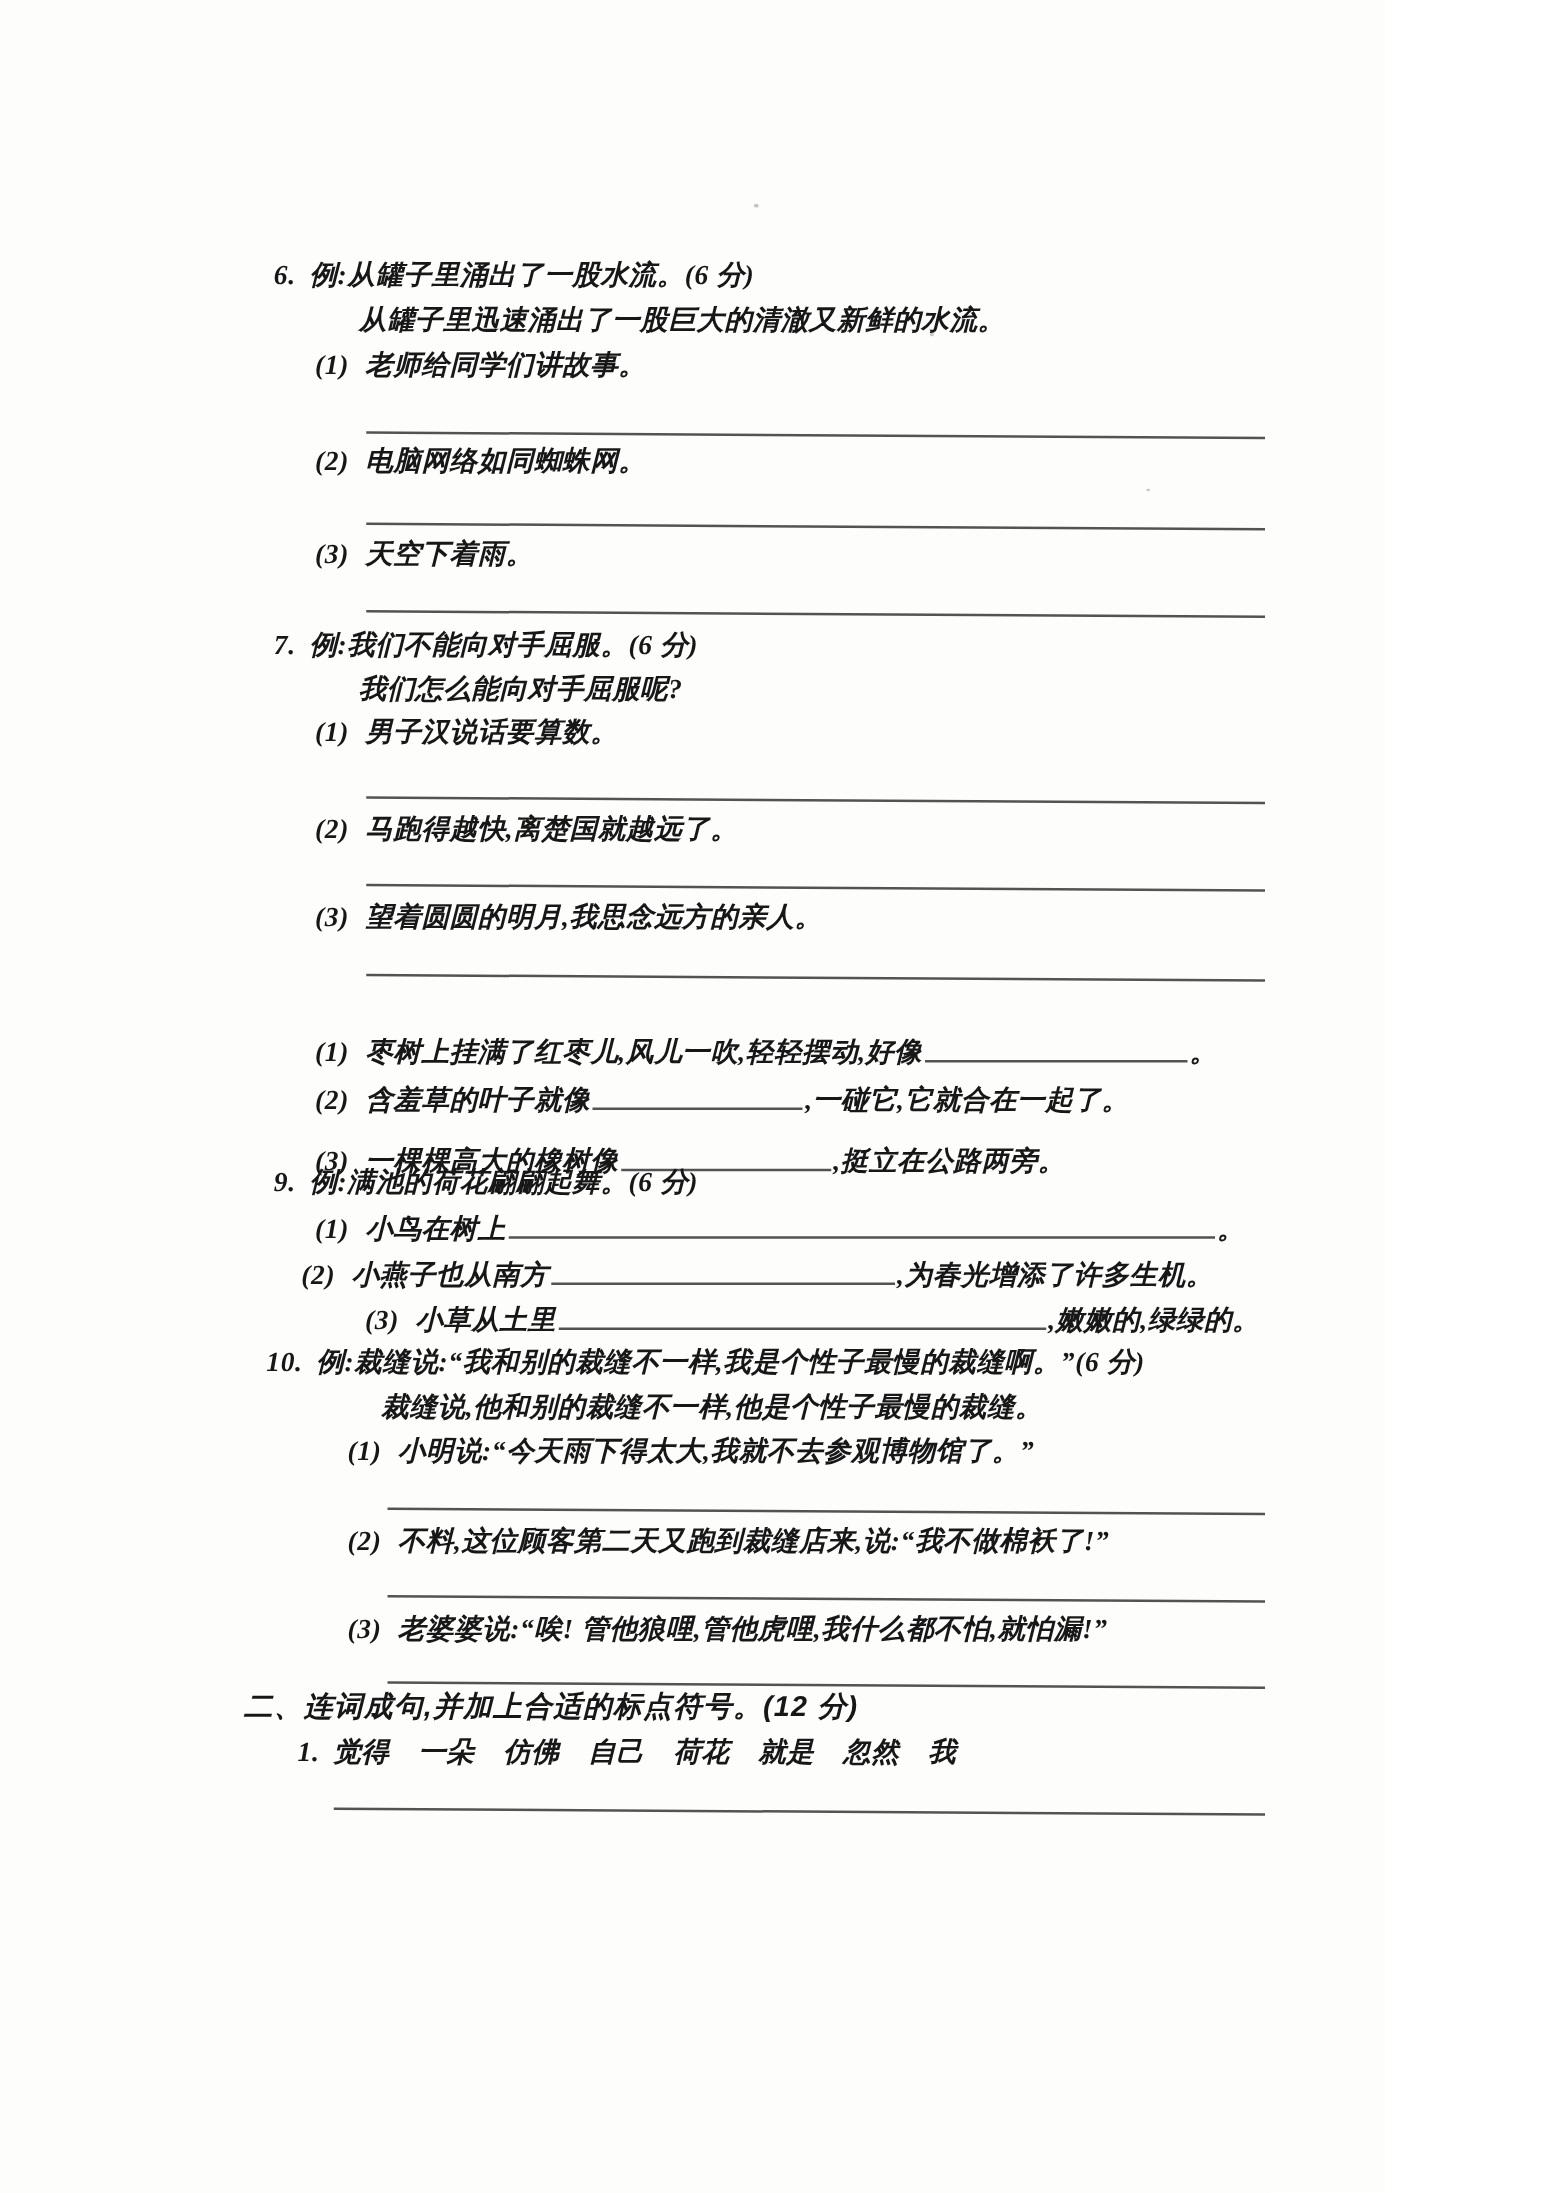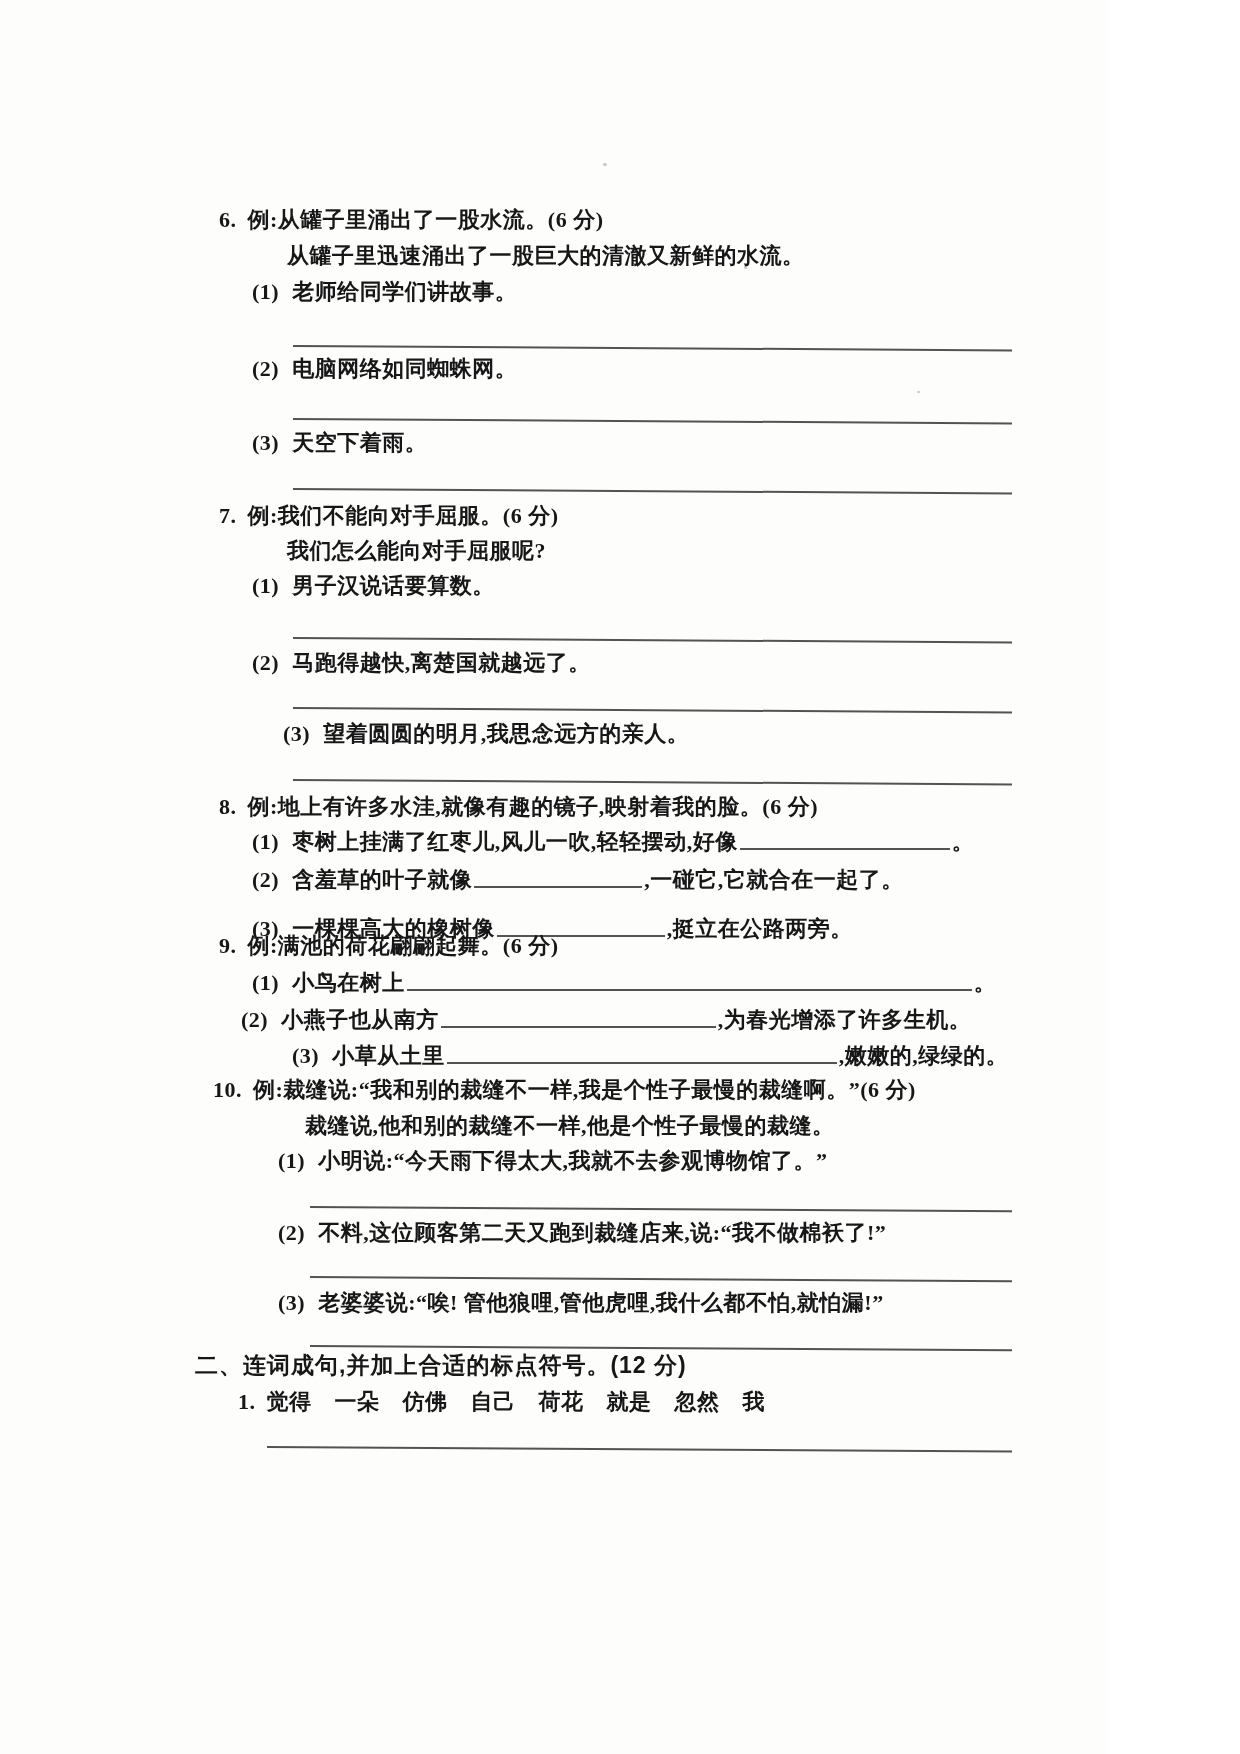--- a/index.html
+++ b/index.html
@@ -4,20 +4,21 @@
 <style>
   html,body{margin:0;padding:0;background:#ffffff;}
   .page{
     position:relative;
     width:1108px;
     height:1754px;
     background:#fdfdfc;
     font-family:"Liberation Serif","DejaVu Serif",serif;
     color:#171717;
     overflow:hidden;
+    font-style:italic;
   }
   .row{
     position:absolute;
     white-space:nowrap;
     font-size:22px;
     line-height:1.2;
     font-weight:600;
     letter-spacing:0.5px;
   }
   .qnum{margin-right:11px;}
@@ -81,28 +82,25 @@
     <span>我们怎么能向对手屈服呢?</span>
   </div>
   <div class="row" style="left:252px;top:573px;">
     <span class="ilabel">(1)</span><span>男子汉说话要算数。</span>
   </div>
   <div class="answer-line" style="left:293px;top:637px;width:719px;"></div>
   <div class="row" style="left:252px;top:650px;text-align:center;">
     <span class="ilabel">(2)</span><span>马跑得越快,离楚国就越远了。</span>
   </div>
   <div class="answer-line" style="left:293px;top:707px;width:719px;"></div>
-  <div class="row" style="left:252px;top:721px;margin-left:31px;">
+  <div class="row" style="left:252px;top:721px;">
     <span class="ilabel">(3)</span><span>望着圆圆的明月,我思念远方的亲人。</span>
   </div>
   <div class="answer-line" style="left:293px;top:779px;width:719px;"></div>
 
-  <div class="row" style="left:219px;top:794px;">
-    <span class="qnum">8.</span><span>例:地上有许多水洼,就像有趣的镜子,映射着我的脸。(6 分)</span>
-  </div>
   <div class="row" style="left:252px;top:829px;">
     <span class="ilabel">(1)</span><span>枣树上挂满了红枣儿,风儿一吹,轻轻摆动,好像</span><span class="blank" style="width:210px;"></span><span>。</span>
   </div>
   <div class="row" style="left:252px;top:867px;">
     <span class="ilabel">(2)</span><span>含羞草的叶子就像</span><span class="blank" style="width:168px;"></span><span>,一碰它,它就合在一起了。</span>
   </div>
   <div class="row" style="left:252px;top:904px;margin-top:12px;">
     <span class="ilabel">(3)</span><span>一棵棵高大的橡树像</span><span class="blank" style="width:168px;"></span><span>,挺立在公路两旁。</span>
   </div>
 

